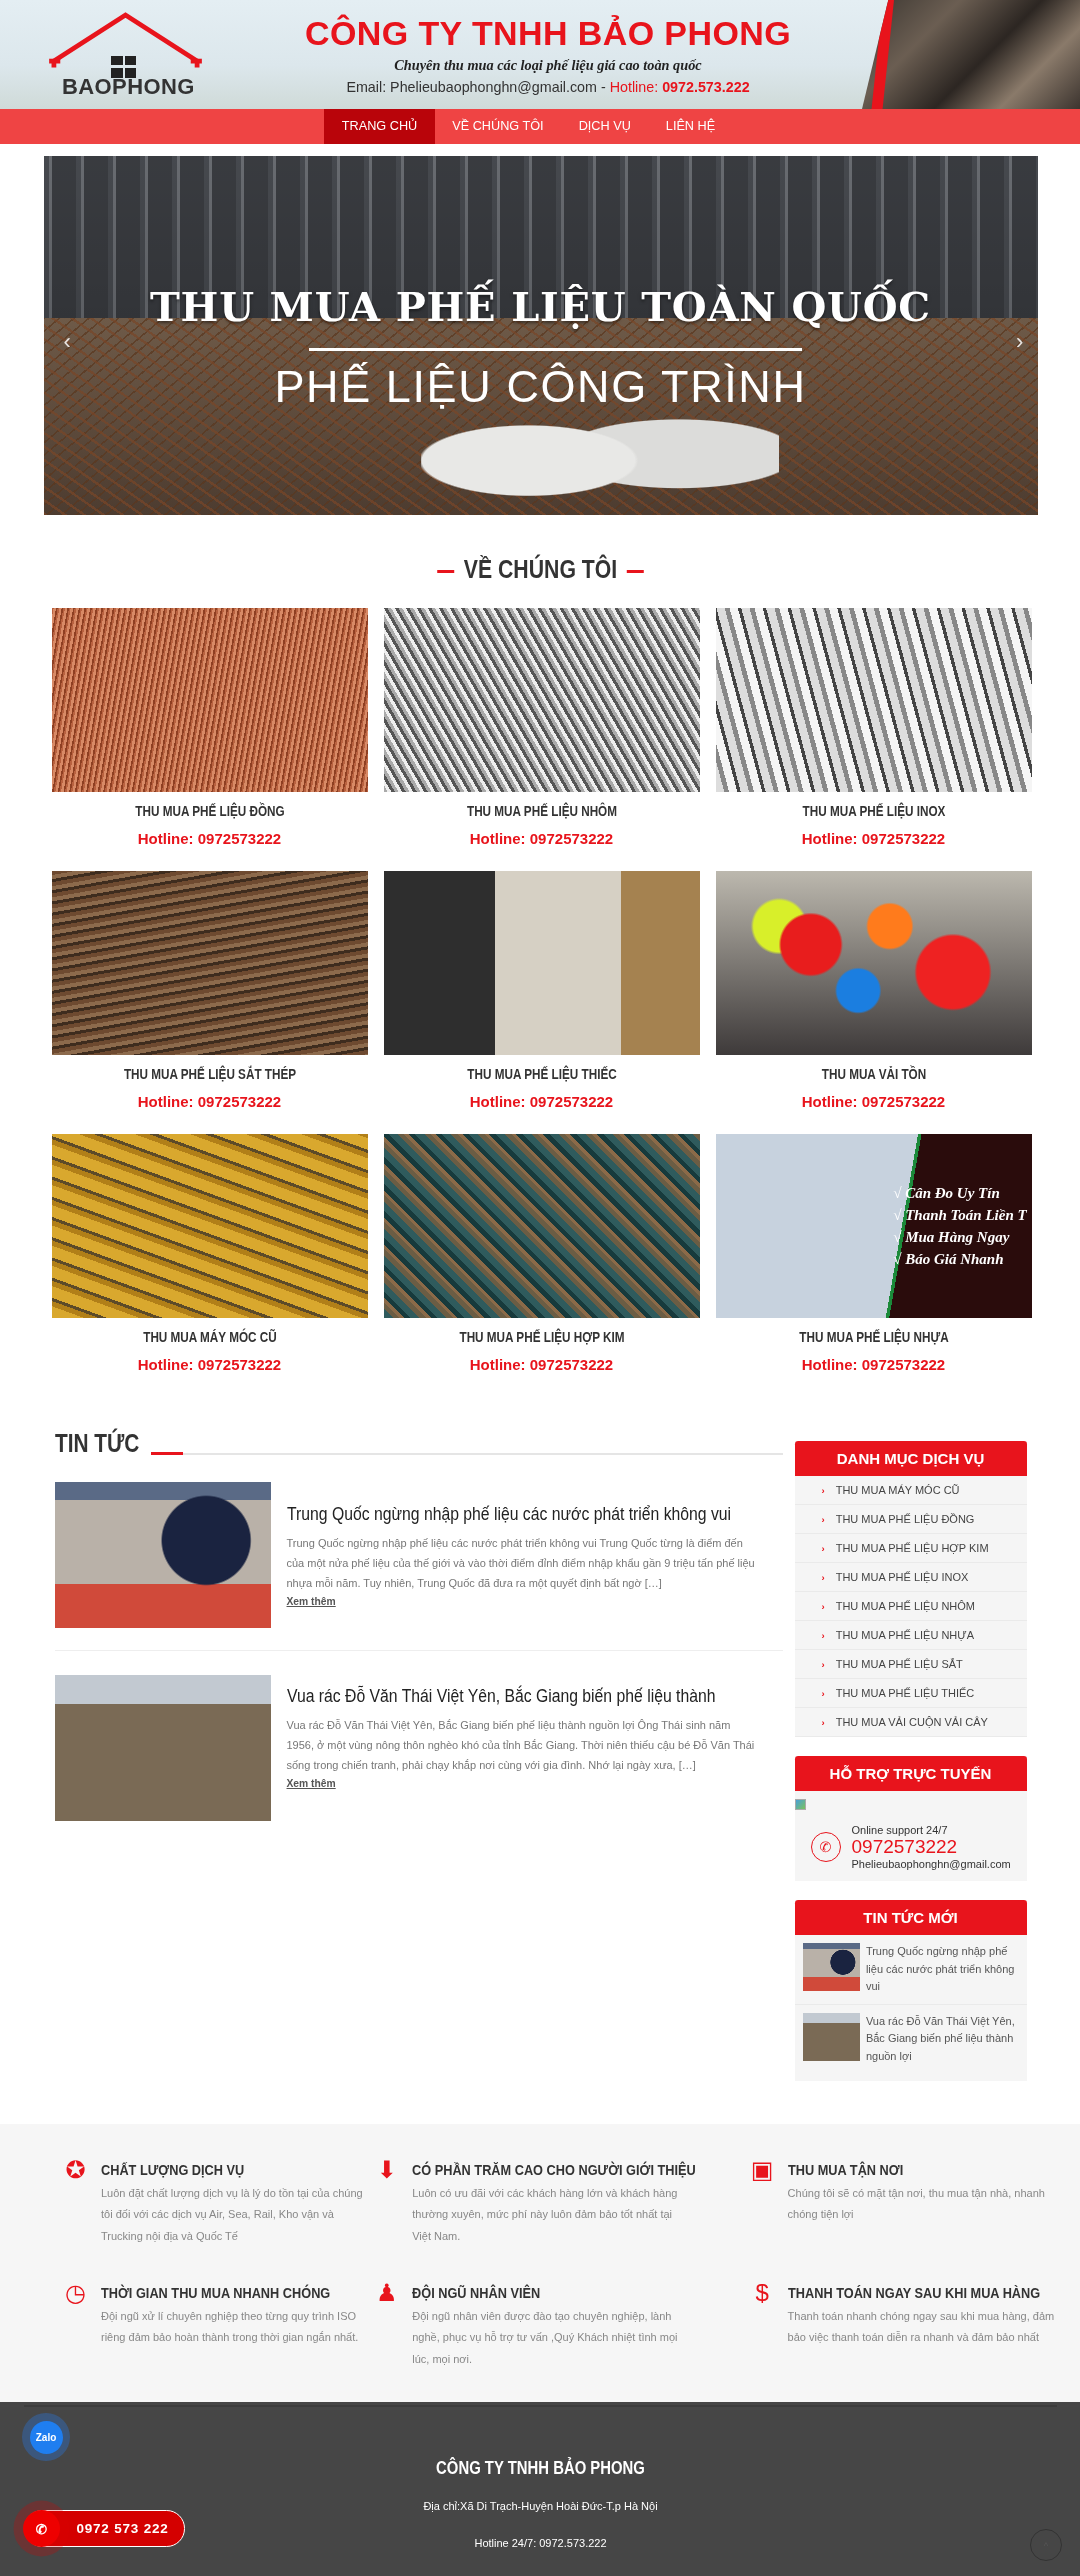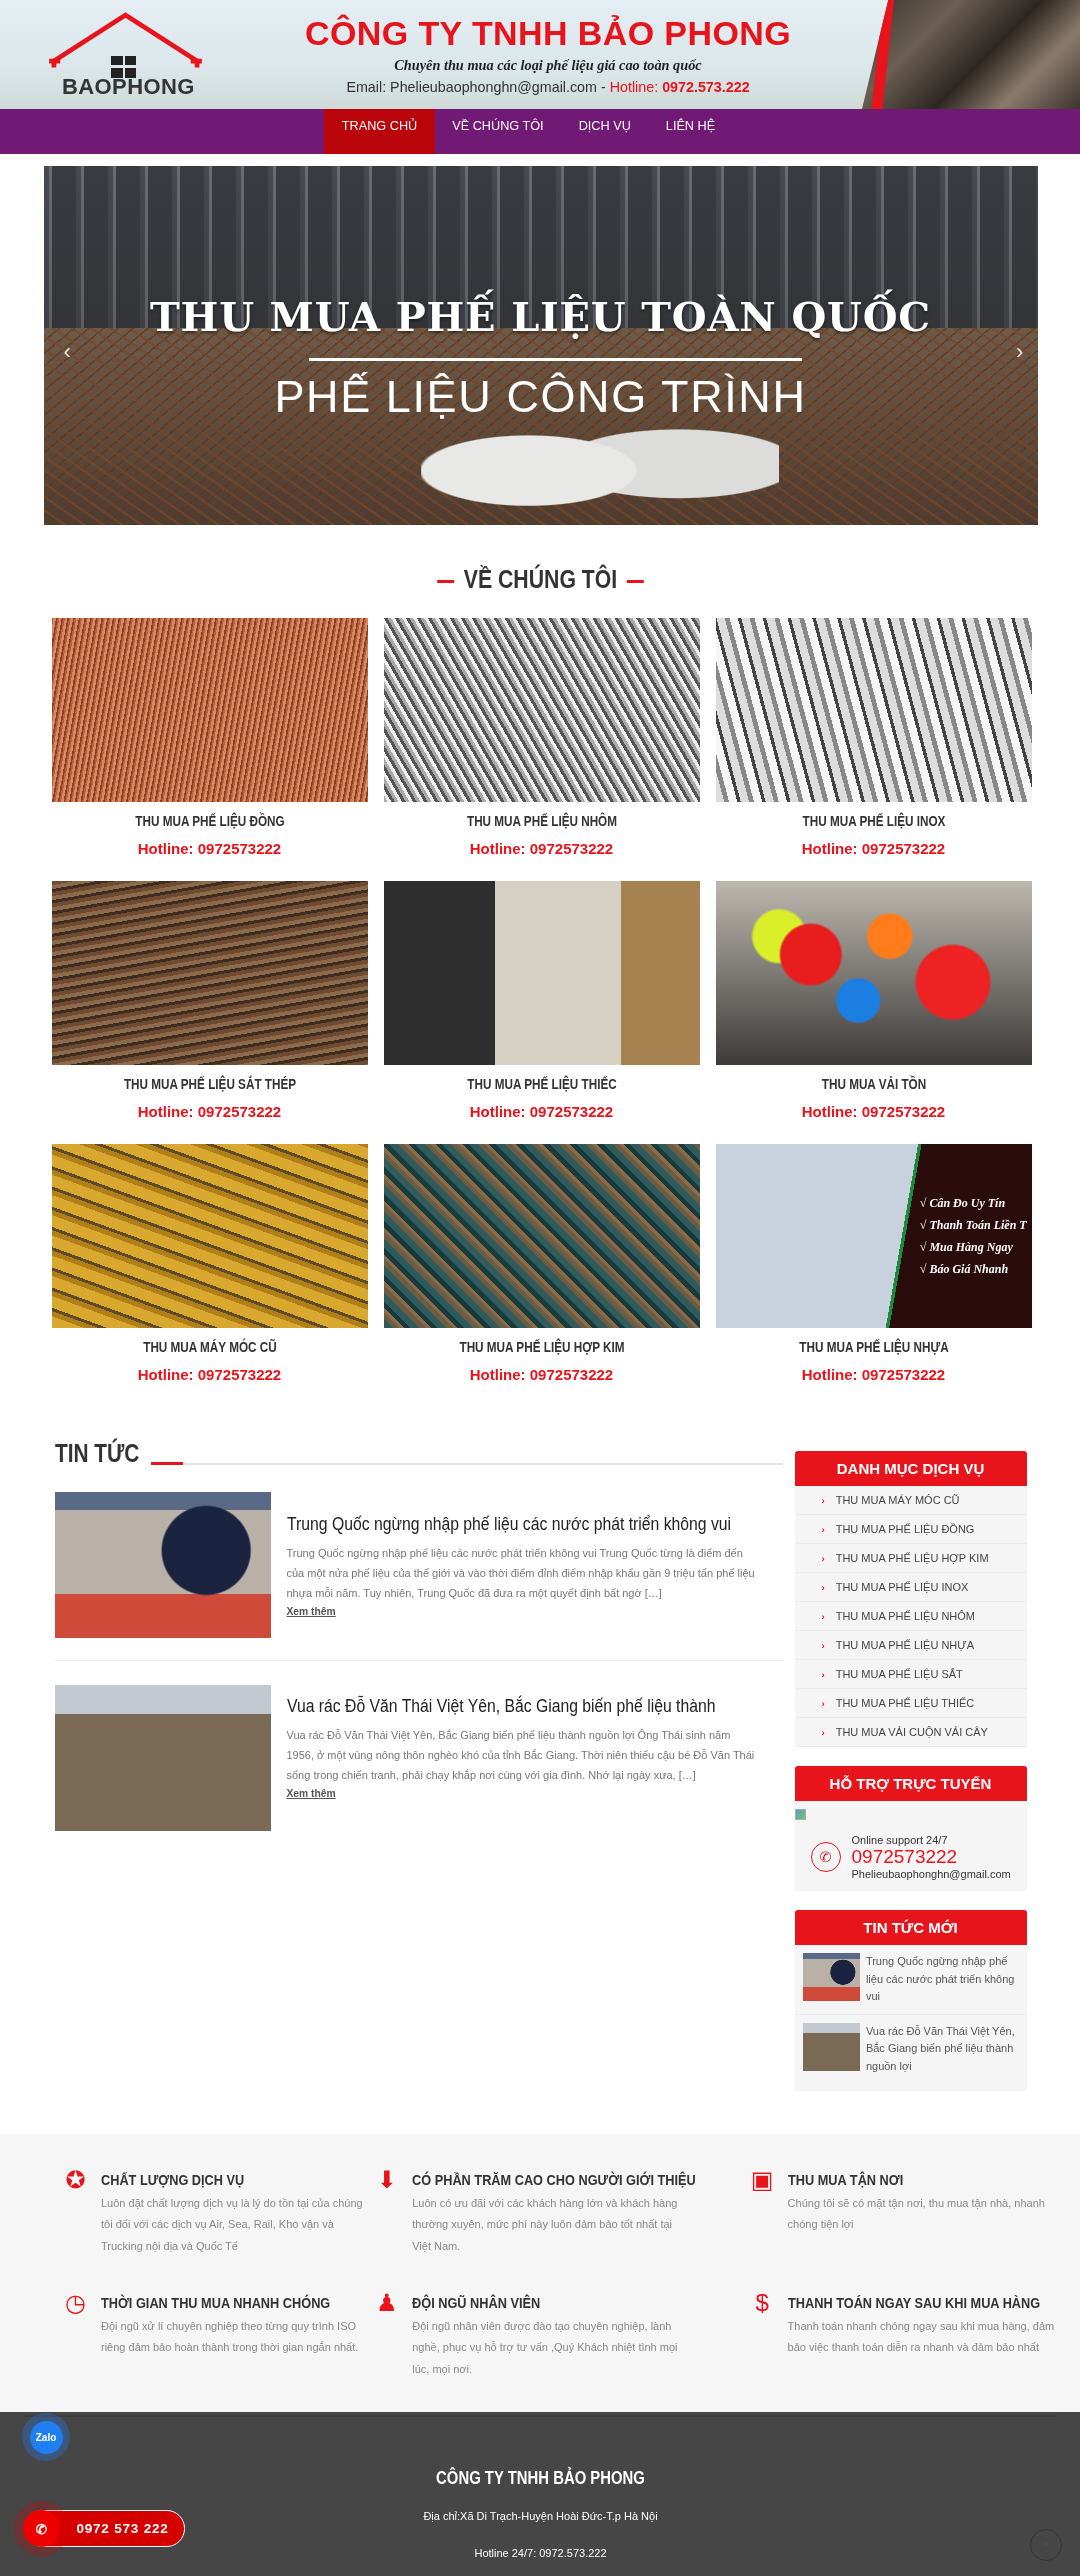--- a/index.html
+++ b/index.html
@@ -15,21 +15,21 @@
   .brand { position: absolute; left: 262px; top: 14.3px; width: 572px; text-align: center; }
   .brand-title { font-size: 34px; font-weight: 900; color: #e8141c; letter-spacing: 0.4px; line-height: 38px; }
   .brand-slogan { font-family: "Liberation Serif", serif; font-style: italic; font-weight: bold; font-size: 14.3px; color: #222; margin-top: 4.8px; }
   .brand-contact { font-size: 14.3px; color: #333; margin-top: 4.8px; }
   .brand-contact .hl { color: #e8141c; }
   .brand-contact .hl b { font-weight: 900; }
   .header-photo { position: absolute; right: 0; top: 0; width: 219px; height: 109px; background: linear-gradient(135deg, #3a3530 0%, #6b5e52 30%, #2c2622 55%, #8a7a6a 75%, #3b332e 100%); clip-path: polygon(12% 0, 100% 0, 100% 100%, 0 100%); }
   .header-photo::before { content: ""; position: absolute; left: 0; top: 0; width: 11px; height: 100%; background: #e8141c; transform: skewX(-6deg); transform-origin: top left; margin-left: 20.7px; }
 
   
-  .nav { height: 45px; background: #701a75; display: flex; justify-content: center; }
+  .nav { height: 35px; background: #ef4444; display: flex; justify-content: center; }
   .nav-inner { display: flex; margin-left: -24px; }
   .nav a { display: block; padding: 0 17.5px; line-height: 35px; color: #fff; text-decoration: none; font-size: 12.7px; text-transform: uppercase; }
   .nav a.active { background: #b9040a; }
 
   
   .slider { position: relative; margin: 12px auto 0; width: 994px; height: 359px; background:
     linear-gradient(180deg, rgba(0,0,0,0.25), rgba(0,0,0,0.45)),
     repeating-linear-gradient(90deg, #5d6168 0 4.8px, #8b8f96 4.8px 8px, #4c4f55 8px 32px),
     #555; overflow: hidden; }
   .slider .rubble { position: absolute; left: 0; right: 0; bottom: 0; height: 55%; background:
@@ -56,21 +56,21 @@
   .product-hotline { margin-top: 11px; font-size: 15px; font-weight: bold; color: #e8141c; }
   .img-dong { background: repeating-linear-gradient(100deg, #b8613f 0 1.6px, #d88a66 1.6px 4px, #8e3f22 4px 5.6px), #c06b4b; }
   .img-nhom { background: repeating-linear-gradient(60deg, #aaa 0 3.2px, #eee 3.2px 6.4px, #555 6.4px 9.5px), repeating-linear-gradient(-30deg, rgba(0,0,0,0.2) 0 2.4px, transparent 2.4px 14.3px), #999; }
   .img-inox { background: repeating-linear-gradient(75deg, #ddd 0 8px, #888 8px 12.7px, #f5f5f5 12.7px 20.7px, #444 20.7px 24px), #aaa; }
   .img-sat { background: repeating-linear-gradient(170deg, #6e4a30 0 4px, #8c6a4c 4px 8px, #3e2c1e 8px 11px), linear-gradient(180deg, #b7b5ad 0 10%, transparent 10%); }
   .img-thiec { background: linear-gradient(90deg, #2e2e2e 0 35%, #d6d0c4 35% 75%, #a58250 75%); }
   .img-vai { background: radial-gradient(circle at 30% 40%, #e81d1d 0 12%, transparent 13%), radial-gradient(circle at 55% 30%, #ff7b1c 0 10%, transparent 11%), radial-gradient(circle at 45% 65%, #1b7ee0 0 10%, transparent 11%), radial-gradient(circle at 20% 30%, #d8ef2a 0 9%, transparent 10%), radial-gradient(circle at 75% 55%, #e22 0 14%, transparent 15%), linear-gradient(180deg, #bcb8ae, #3e3a3a); }
   .img-may { background: repeating-linear-gradient(20deg, #d9a82e 0 11px, #b17f18 11px 16px, #5c4a28 16px 19px), #caa040; }
   .img-hopkim { background: repeating-linear-gradient(45deg, #2f5b5d 0 6.4px, #6b5d44 6.4px 11px, #8b6a48 11px 14.3px, #173a3c 14.3px 19px), linear-gradient(90deg, transparent 95%, #27d35b 95%); }
   .img-nhua { position: relative; background: linear-gradient(100deg, #c7d2de 0 58%, #1b8a3a 58% 59%, #2a0c0c 59%); overflow: hidden; }
-  .img-nhua .list { position: absolute; right: 4.8px; top: 48px; color: #fff; font-family: "Liberation Serif", serif; font-style: italic; font-weight: bold; font-size: 12px; line-height: 22px; text-align: left; }
+  .img-nhua .list { position: absolute; right: 4.8px; top: 48px; color: #fff; font-family: "Liberation Serif", serif; font-style: italic; font-weight: bold; font-size: 15px; line-height: 22px; text-align: left; }
 
   
   .content { width: 994px; margin: 32px auto 0; display: flex; justify-content: space-between; padding-left: 11px; }
   .news { width: 728px; }
   .news-head { display: flex; align-items: flex-end; }
   .news-head h2 { font-size: 25.4px; font-weight: bold; color: #333; transform: scaleX(0.82); transform-origin: left; margin-right: -6.4px; }
   .news-head .line { flex: 1; height: 1.6px; background: #e5e5e5; position: relative; margin-bottom: 3.2px; }
   .news-head .line::before { content: ""; position: absolute; left: 0; top: -0.8px; width: 32px; height: 2.4px; background: #e8141c; }
   .article { display: flex; padding: 24px 0 22px; border-bottom: 1.6px solid #eee; }
   .article:last-child { border-bottom: none; }

